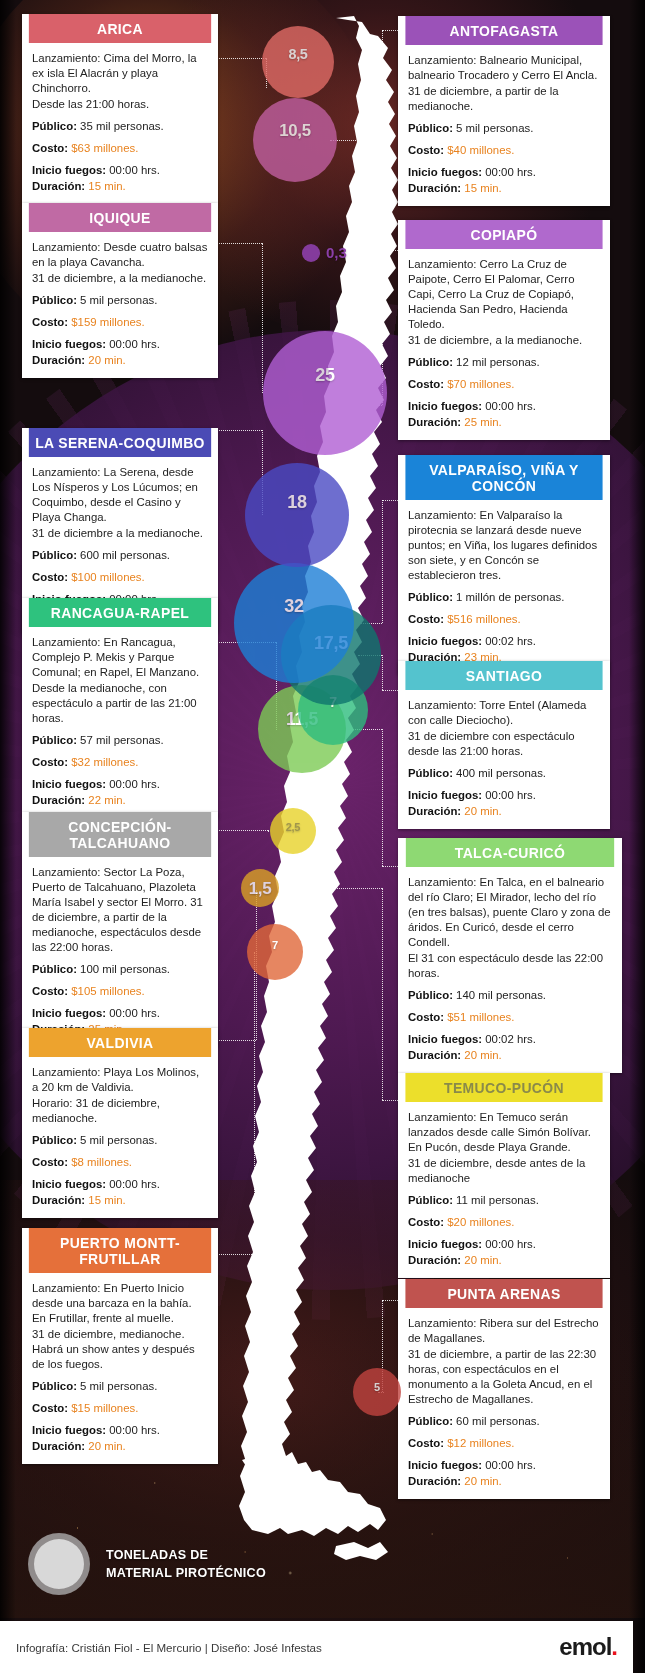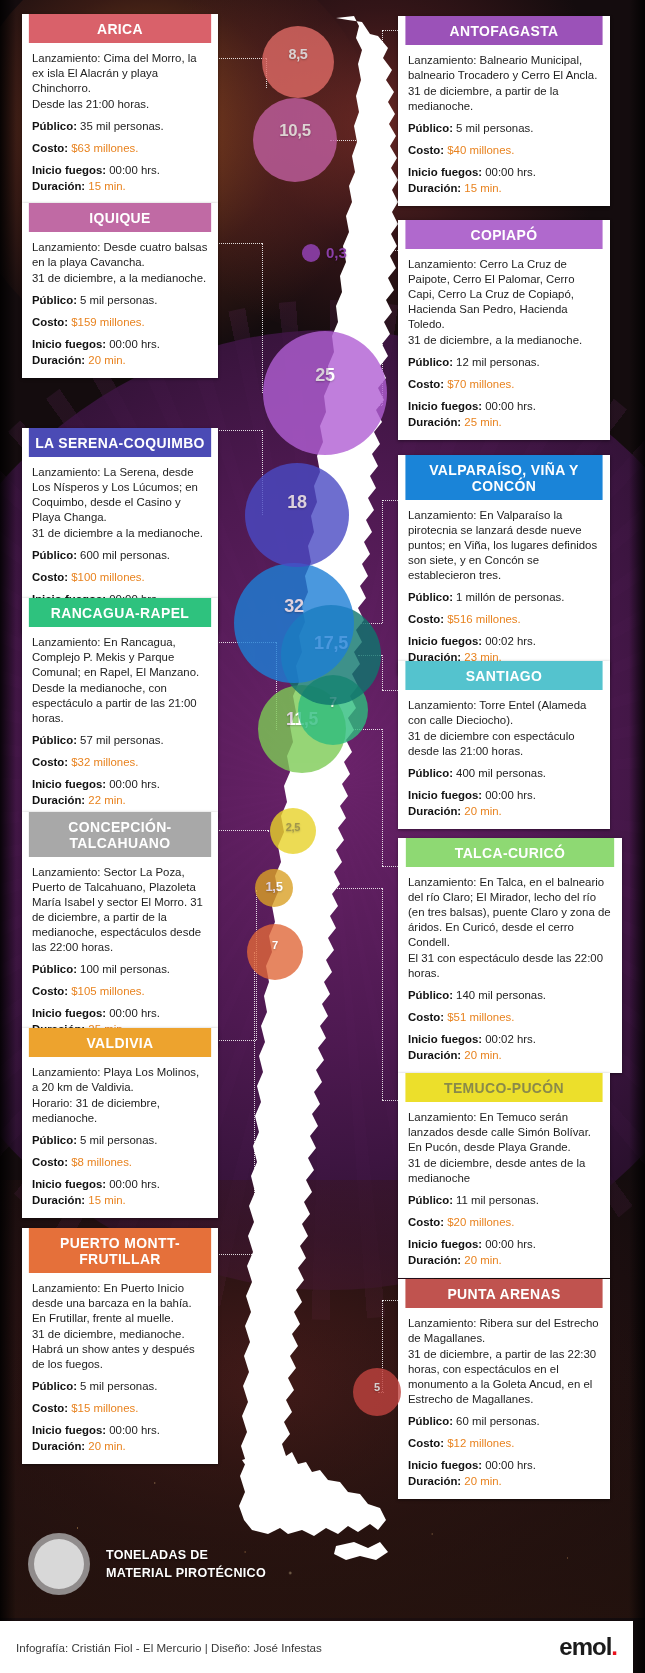--- a/index.html
+++ b/index.html
@@ -230,21 +230,21 @@
     <div class="bubble" style="left: 253px; top: 98px; width: 84px; height: 84px; background: rgb(192, 95, 160); opacity: 0.8; font-size: 16.8px; align-items: flex-start; padding-top: 23px; z-index: 39;">10,5</div>
     <div class="bubble-dot" style="left: 302px; top: 244px; width: 18px; height: 18px; background: rgb(139, 63, 168); opacity: 0.92;"></div>
     <div class="bubble-ext-label" style="left: 326px; top: 244px; font-size: 15px; color: rgb(139, 63, 168); text-align: center;">0,3</div>
     <div class="bubble" style="left: 263px; top: 331px; width: 124px; height: 124px; background: rgb(177, 95, 212); opacity: 0.8; font-size: 18px; align-items: flex-start; padding-top: 34px; z-index: 37;">25</div>
     <div class="bubble" style="left: 245px; top: 463px; width: 104px; height: 104px; background: rgb(74, 74, 196); opacity: 0.8; font-size: 18px; align-items: flex-start; padding-top: 29px; z-index: 36;">18</div>
     <div class="bubble" style="left: 234px; top: 563px; width: 120px; height: 120px; background: rgb(29, 127, 214); opacity: 0.8; font-size: 18px; align-items: flex-start; padding-top: 33px; z-index: 35;">32</div>
     <div class="bubble" style="left: 281px; top: 605px; width: 100px; height: 100px; background: #0f766e; opacity: 0.8; font-size: 18px; align-items: flex-start; padding-top: 28px; z-index: 34;">17,5</div>
     <div class="bubble" style="left: 298px; top: 675px; width: 70px; height: 70px; background: rgb(46, 189, 126); opacity: 0.8; font-size: 14px; align-items: flex-start; padding-top: 19px; z-index: 33;">7</div>
     <div class="bubble" style="left: 258px; top: 685px; width: 88px; height: 88px; background: rgb(125, 203, 85); opacity: 0.8; font-size: 17.6px; align-items: flex-start; padding-top: 24px; z-index: 32;">11,5</div>
     <div class="bubble" style="left: 270px; top: 808px; width: 46px; height: 46px; background: rgb(232, 211, 42); opacity: 0.8; font-size: 11px; align-items: flex-start; padding-top: 13px; z-index: 31; color: rgb(138, 125, 32);">2,5</div>
-    <div class="bubble" style="left: 255px; top: 869px; width: 38px; height: 38px; background: rgb(218, 161, 38); opacity: 0.8; font-size: 13px; align-items: flex-start; padding-top: 10px; z-index: 30;">1,5</div>
+    <div class="bubble" style="left: 241px; top: 869px; width: 38px; height: 38px; background: rgb(218, 161, 38); opacity: 0.8; font-size: 17px; align-items: flex-start; padding-top: 10px; z-index: 30;">1,5</div>
     <div class="bubble" style="left: 247px; top: 924px; width: 56px; height: 56px; background: rgb(225, 104, 58); opacity: 0.8; font-size: 11.2px; align-items: flex-start; padding-top: 15px; z-index: 29;">7</div>
     <div class="bubble" style="left: 353px; top: 1368px; width: 48px; height: 48px; background: rgb(192, 67, 63); opacity: 0.8; font-size: 11px; align-items: flex-start; padding-top: 13px; z-index: 27;">5</div>
   </div>
 
 <div id="left-column">
     <div class="card" style="left: 22px; top: 14px; width: 196px;">
       <div class="card-head" style="background: rgb(217, 97, 106); color: rgb(255, 255, 255);">
         <span class="card-head-inner">ARICA</span>
       </div>
       <div class="card-body">

